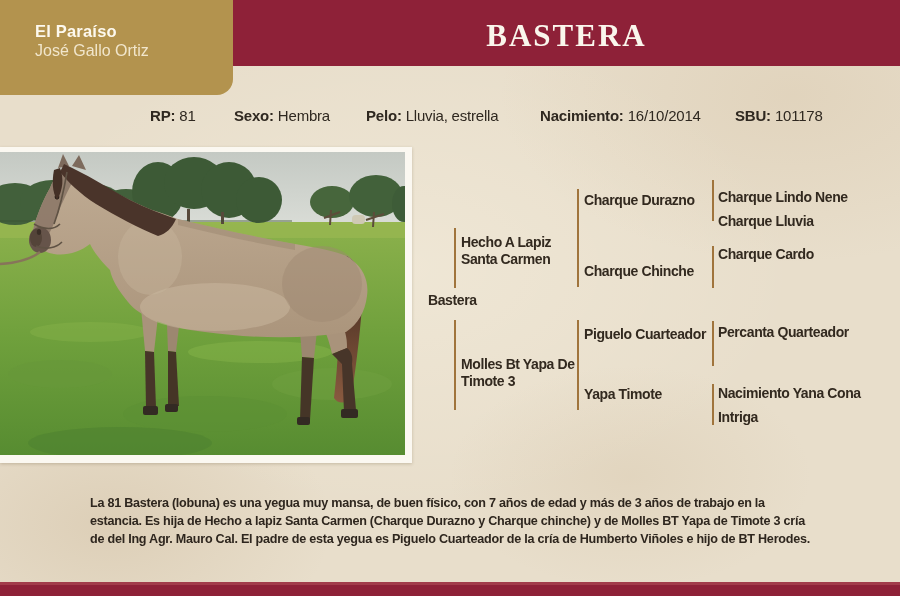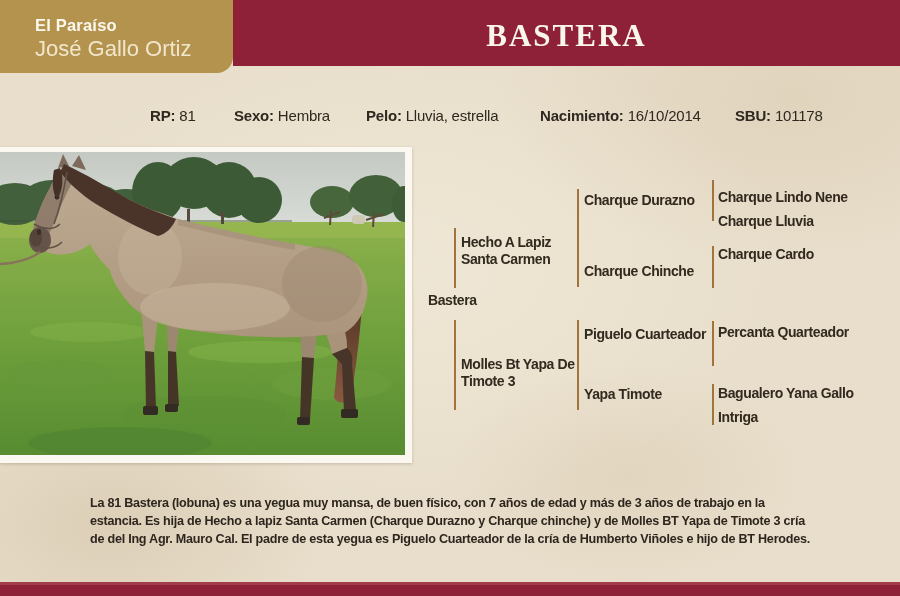--- a/index.html
+++ b/index.html
@@ -8,26 +8,26 @@
     font-family:"Liberation Sans","DejaVu Sans",sans-serif;color:#2f2820;
     background:
       radial-gradient(ellipse 320px 200px at 12% 88%, rgba(176,146,104,.20), transparent 70%),
       radial-gradient(ellipse 420px 240px at 88% 16%, rgba(188,158,116,.16), transparent 70%),
       radial-gradient(ellipse 260px 160px at 70% 80%, rgba(186,158,116,.14), transparent 70%),
       radial-gradient(ellipse 520px 320px at 45% 45%, rgba(255,250,236,.30), transparent 75%),
       #e8decb;
   }
   
   .breeder-box{
-    position:absolute;left:0;top:0;width:233px;height:73px;
+    position:absolute;left:0;top:0;width:233px;height:95px;
     background:#b3934e;border-radius:0 0 16px 0;box-sizing:border-box;
-    padding:16px 0 0 35px;z-index:3;
+    padding:22px 0 0 35px;z-index:3;
   }
   .farm{font-size:16.5px;font-weight:bold;color:#fdf9ee;letter-spacing:.2px;}
-  .owner{font-size:22px;color:#f1e6cc;margin-top:1px;}
+  .owner{font-size:16px;color:#f1e6cc;margin-top:1px;}
   
   .title-banner{
     position:absolute;left:233px;top:0;right:0;height:66px;background:#8e2138;
     display:flex;align-items:center;justify-content:center;z-index:2;
   }
   .title-banner h1{
     margin:0;padding-top:5px;font-family:"Liberation Serif","DejaVu Serif",serif;
     font-size:31px;font-weight:bold;color:#faf6ec;letter-spacing:2px;
   }
   
@@ -213,21 +213,21 @@
       <div>Charque Lindo Nene</div>
       <div>Charque Lluvia</div>
     </div>
     <div class="ped-pair" style="left:718px;top:242px">
       <div>Charque Cardo</div>
     </div>
     <div class="ped-pair" style="left:718px;top:320px">
       <div>Percanta Quarteador</div>
     </div>
     <div class="ped-pair" style="left:718px;top:381px">
-      <div>Bagualero Yana Gallo</div>
+      <div>Nacimiento Yana Cona</div>
       <div>Intriga</div>
     </div>
   </div>
 
   <p class="description">La 81 Bastera (lobuna) es una yegua muy mansa, de buen físico, con 7 años de edad y más de 3 años de trabajo en la estancia. Es hija de Hecho a lapiz Santa Carmen (Charque Durazno y Charque chinche) y de Molles BT Yapa de Timote 3 cría de del Ing Agr. Mauro Cal. El padre de esta yegua es Piguelo Cuarteador de la cría de Humberto Viñoles e hijo de BT Herodes.</p>
 
   <div class="bottom-bar"></div>
 </div>
 
 </body></html>

